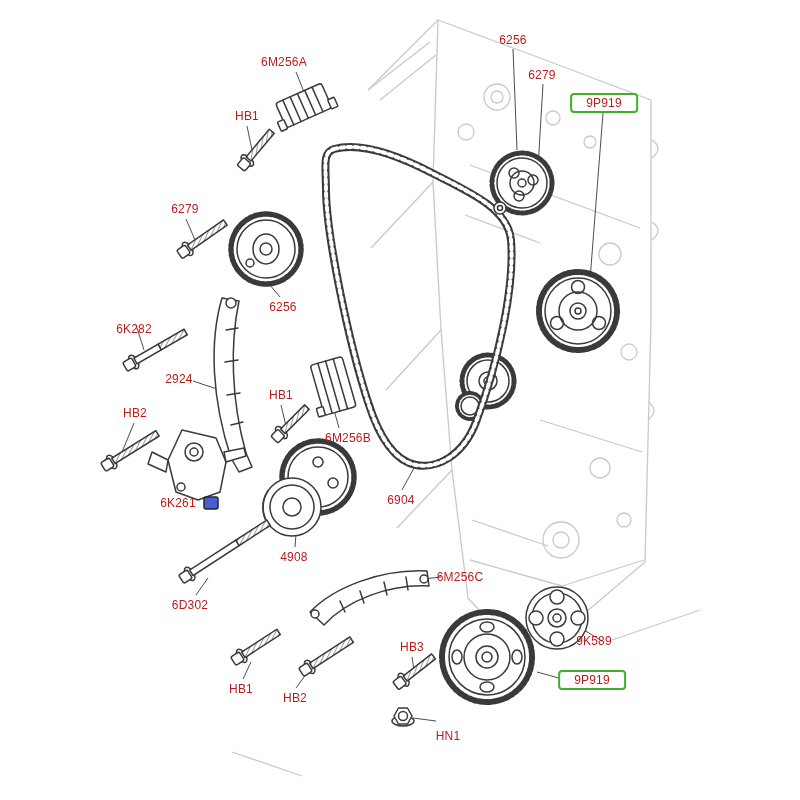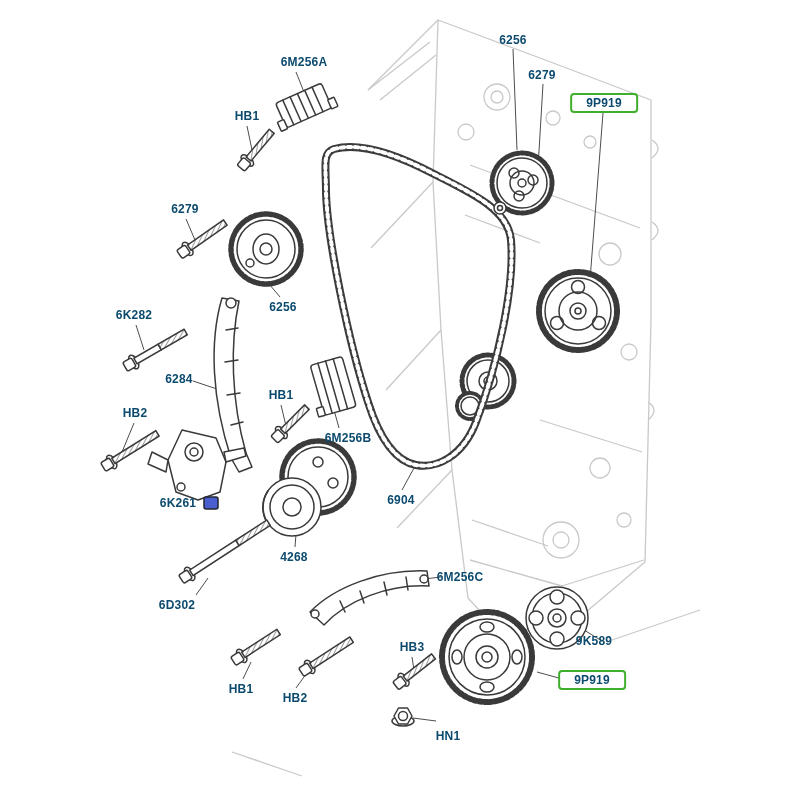--- a/index.html
+++ b/index.html
@@ -1,21 +1,21 @@
 <!DOCTYPE html>
 <html><head>
 <meta charset="utf-8">
 <style>
   html,body{margin:0;padding:0;}
   body{width:800px;height:800px;background:#ffffff;font-family:"Liberation Sans",sans-serif;overflow:hidden;}
   .stage{position:relative;width:800px;height:800px;background:#ffffff;}
   .stage svg{position:absolute;left:0;top:0;}
   .part-label{
     position:absolute;transform:translate(-50%,-50%);
-    font-size:12px;font-weight:bold;color:#0c4a6e;
+    font-size:12px;font-weight:normal;color:#b91c1c;
     white-space:nowrap;letter-spacing:.2px;z-index:2;
   }
   .part-label.hl{
     border:2px solid #3fae2a;border-radius:4px;padding:1px 14px;background:#ffffff;
   }
 </style>
 </head>
 <body>
 
 <div class="stage">
@@ -244,36 +244,36 @@
     </g>
 
     <g transform="translate(403,716)">
       <ellipse cx="0" cy="5" rx="11" ry="5" fill="#ffffff"></ellipse>
       <polygon points="-9,0 -4.5,-8 4.5,-8 9,0 4.5,8 -4.5,8" fill="#ffffff"></polygon>
       <circle r="4.5"></circle>
     </g>
   </g>
 </svg>
 
-<div class="part-label" style="left:304px;top:62px">6M256A</div>
+<div class="part-label" style="left:284px;top:62px">6M256A</div>
 <div class="part-label" style="left:513px;top:40px">6256</div>
 <div class="part-label" style="left:542px;top:75px">6279</div>
 <div class="part-label hl" style="left:604px;top:103px">9P919</div>
 <div class="part-label" style="left:247px;top:116px">HB1</div>
 <div class="part-label" style="left:185px;top:209px">6279</div>
 <div class="part-label" style="left:283px;top:307px">6256</div>
-<div class="part-label" style="left:134px;top:315px">6K282</div>
-<div class="part-label" style="left:179px;top:379px">6284</div>
+<div class="part-label" style="left:134px;top:329px">6K282</div>
+<div class="part-label" style="left:179px;top:379px">2924</div>
 <div class="part-label" style="left:281px;top:395px">HB1</div>
 <div class="part-label" style="left:135px;top:413px">HB2</div>
 <div class="part-label" style="left:348px;top:438px">6M256B</div>
 <div class="part-label" style="left:178px;top:503px">6K261</div>
 <div class="part-label" style="left:401px;top:500px">6904</div>
-<div class="part-label" style="left:294px;top:557px">4268</div>
-<div class="part-label" style="left:177px;top:605px">6D302</div>
+<div class="part-label" style="left:294px;top:557px">4908</div>
+<div class="part-label" style="left:190px;top:605px">6D302</div>
 <div class="part-label" style="left:460px;top:577px">6M256C</div>
 <div class="part-label" style="left:241px;top:689px">HB1</div>
 <div class="part-label" style="left:295px;top:698px">HB2</div>
 <div class="part-label" style="left:412px;top:647px">HB3</div>
 <div class="part-label" style="left:448px;top:736px">HN1</div>
 <div class="part-label" style="left:594px;top:641px">9K589</div>
 <div class="part-label hl" style="left:592px;top:680px">9P919</div>
 
 </div>
 

